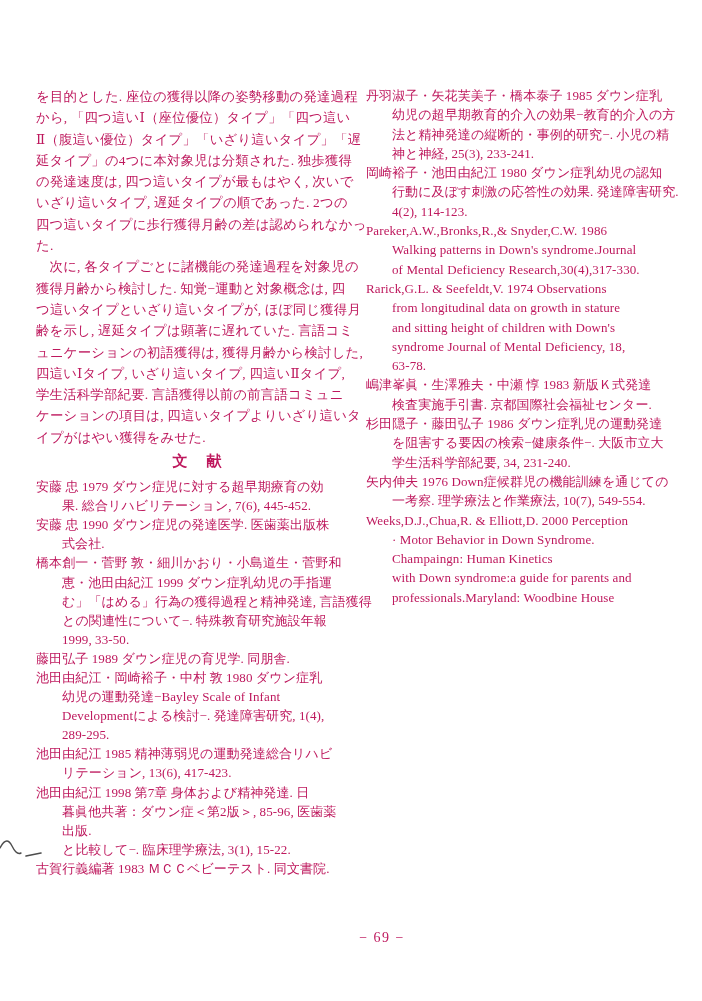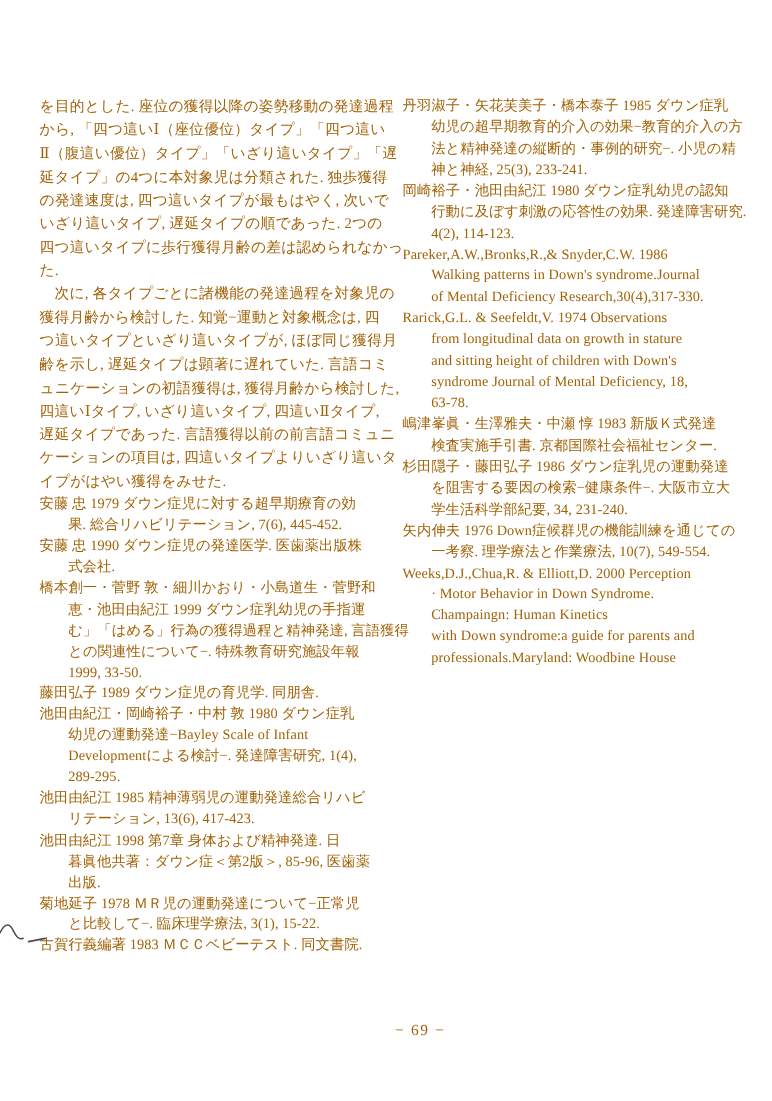--- a/index.html
+++ b/index.html
@@ -6,21 +6,21 @@
     margin: 0;
     padding: 0;
     background: #e8e8e8;
   }
   .page {
     position: relative;
     width: 702px;
     height: 1001px;
     background: #ffffff;
     font-family: "Liberation Serif", "DejaVu Serif", serif;
-    color: #a16207;
+    color: #be185d;
     overflow: hidden;
   }
   .col {
     position: absolute;
     top: 86px;
     width: 324px;
   }
   .col-left  { left: 36px; }
   .col-right { left: 366px; }
 
@@ -81,26 +81,27 @@
           <div class="line flush">四つ這いタイプに歩行獲得月齢の差は認められなかっ</div>
           <div class="line flush">た.</div>
         </div>
         <div class="para">
           <div class="line first">　次に, 各タイプごとに諸機能の発達過程を対象児の</div>
           <div class="line flush">獲得月齢から検討した. 知覚−運動と対象概念は, 四</div>
           <div class="line flush">つ這いタイプといざり這いタイプが, ほぼ同じ獲得月</div>
           <div class="line flush">齢を示し, 遅延タイプは顕著に遅れていた. 言語コミ</div>
           <div class="line flush">ュニケーションの初語獲得は, 獲得月齢から検討した,</div>
           <div class="line flush">四這いⅠタイプ, いざり這いタイプ, 四這いⅡタイプ,</div>
-          <div class="line flush">遅延タイプであった. 言語獲得以前の前言語コミュニ</div>
+          <div class="line flush">学生活科学部紀要. 言語獲得以前の前言語コミュニ</div>
           <div class="line flush">ケーションの項目は, 四這いタイプよりいざり這いタ</div>
           <div class="line flush">イプがはやい獲得をみせた.</div>
         </div>
       </div>
 
+    <h2 class="refs-heading">文　献</h2>
 
     <div class="refs">
         <div class="ref-entry">
           <div class="line first">安藤 忠 1979 ダウン症児に対する超早期療育の効</div>
           <div class="line cont">果. 総合リハビリテーション, 7(6), 445-452.</div>
         </div>
         <div class="ref-entry">
           <div class="line first">安藤 忠 1990 ダウン症児の発達医学. 医歯薬出版株</div>
           <div class="line cont">式会社.</div>
         </div>
@@ -123,21 +124,20 @@
         <div class="ref-entry">
           <div class="line first">池田由紀江 1985 精神薄弱児の運動発達総合リハビ</div>
           <div class="line cont">リテーション, 13(6), 417-423.</div>
         </div>
         <div class="ref-entry">
           <div class="line first">池田由紀江 1998 第7章 身体および精神発達. 日</div>
           <div class="line cont">暮眞他共著：ダウン症＜第2版＞, 85-96, 医歯薬</div>
           <div class="line cont">出版.</div>
         </div>
         <div class="ref-entry">
-          <div class="line first">菊地延子 1978 ＭＲ児の運動発達について−正常児</div>
           <div class="line cont">と比較して−. 臨床理学療法, 3(1), 15-22.</div>
         </div>
         <div class="ref-entry">
           <div class="line first">古賀行義編著 1983 ＭＣＣベビーテスト. 同文書院.</div>
         </div>
       </div>
   </div>
 
   <div class="col col-right">
     <div class="refs">

